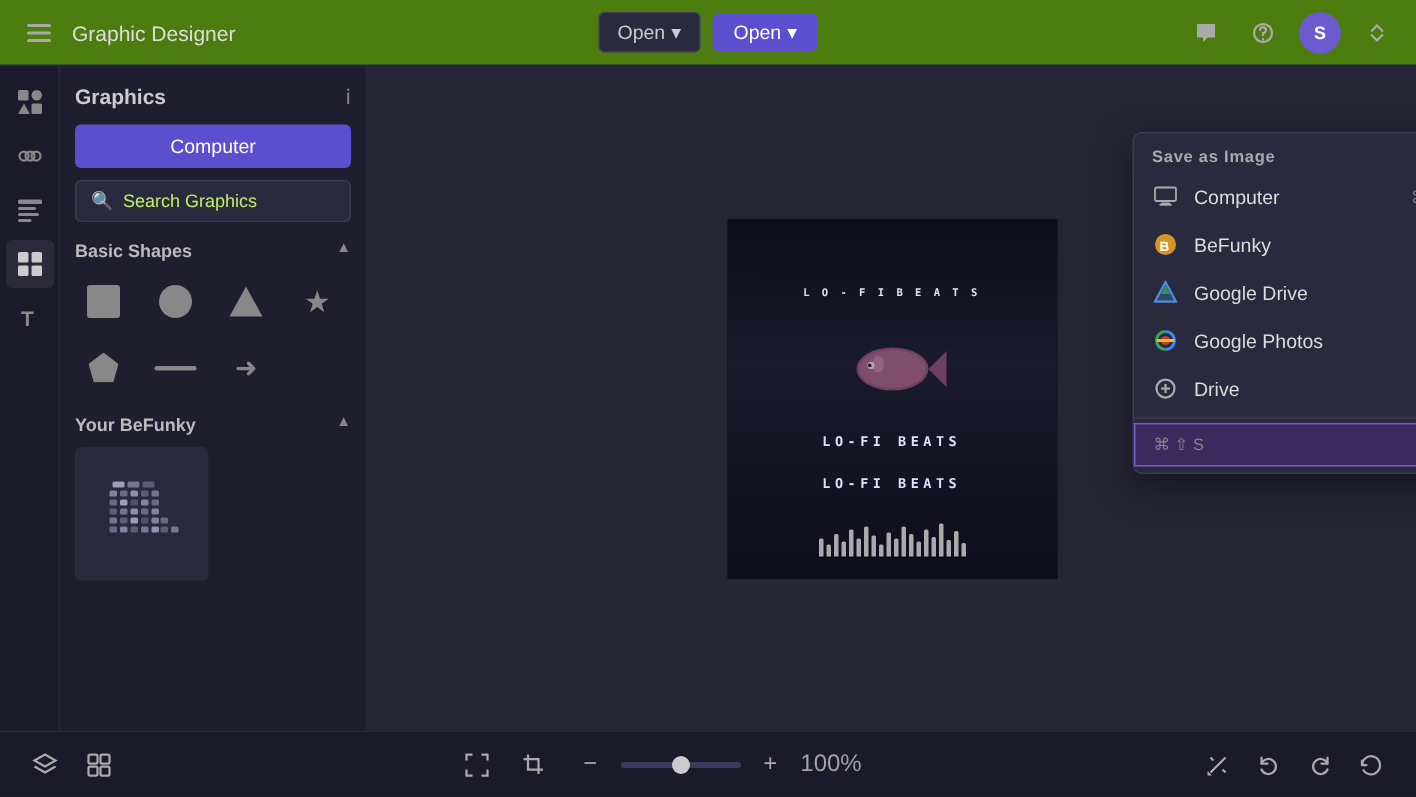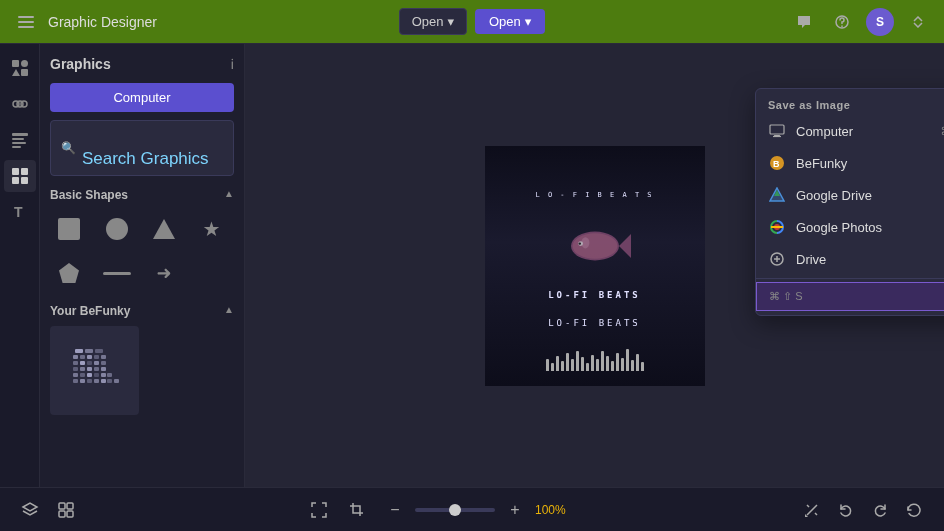--- a/index.html
+++ b/index.html
@@ -294,21 +294,21 @@
       height: 80px;
       opacity: 0.7;
     }
     .lofi-text {
       font-family: monospace;
       font-size: 8px;
       letter-spacing: 3px;
       color: #e0e0ff;
       text-align: center;
       z-index: 2;
-      font-weight: normal;
+      font-weight: bold;
     }
 
     
     .dropdown-menu {
       position: absolute;
       top: 44px;
       left: 0;
       right: 0;
       z-index: 100;
     }
@@ -423,22 +423,22 @@
       position: absolute;
       left: 50%;
       top: -4px;
       transform: translateX(-50%);
       width: 12px;
       height: 12px;
       background: #ccc;
       border-radius: 50%;
     }
     .zoom-level {
-      font-size: 12px;
-      color: #eab308;
+      font-size: 16px;
+      color: #a3a3a3;
       min-width: 38px;
     }
   </style>
 </head>
 <body>
 
 <div class="topbar">
   <div class="topbar-left">
     <div class="icon-btn">
       <div class="hamburger-icon">
@@ -524,21 +524,21 @@
   </div>
 
   <div class="panel">
     <div class="panel-header">
       <span class="panel-title">Graphics</span>
       <span class="panel-info-icon">ℹ</span>
     </div>
     <button class="btn-computer">Computer</button>
     <div class="search-box">
       <span class="search-icon-sm">🔍</span>
-      <span style="color:#7dd3fc;font-size:17px;margin-top:22px;">Search Graphics</span>
+      <span style="color:#bef264;font-size:12px;">Search Graphics</span>
     </div>
 
     <div class="section-header">
       <span class="section-title">Basic Shapes</span>
       <span class="collapse-icon">▲</span>
     </div>
     <div class="shapes-grid">
       <div class="shape-item">
           <div class="shape-square"></div>
         </div>

